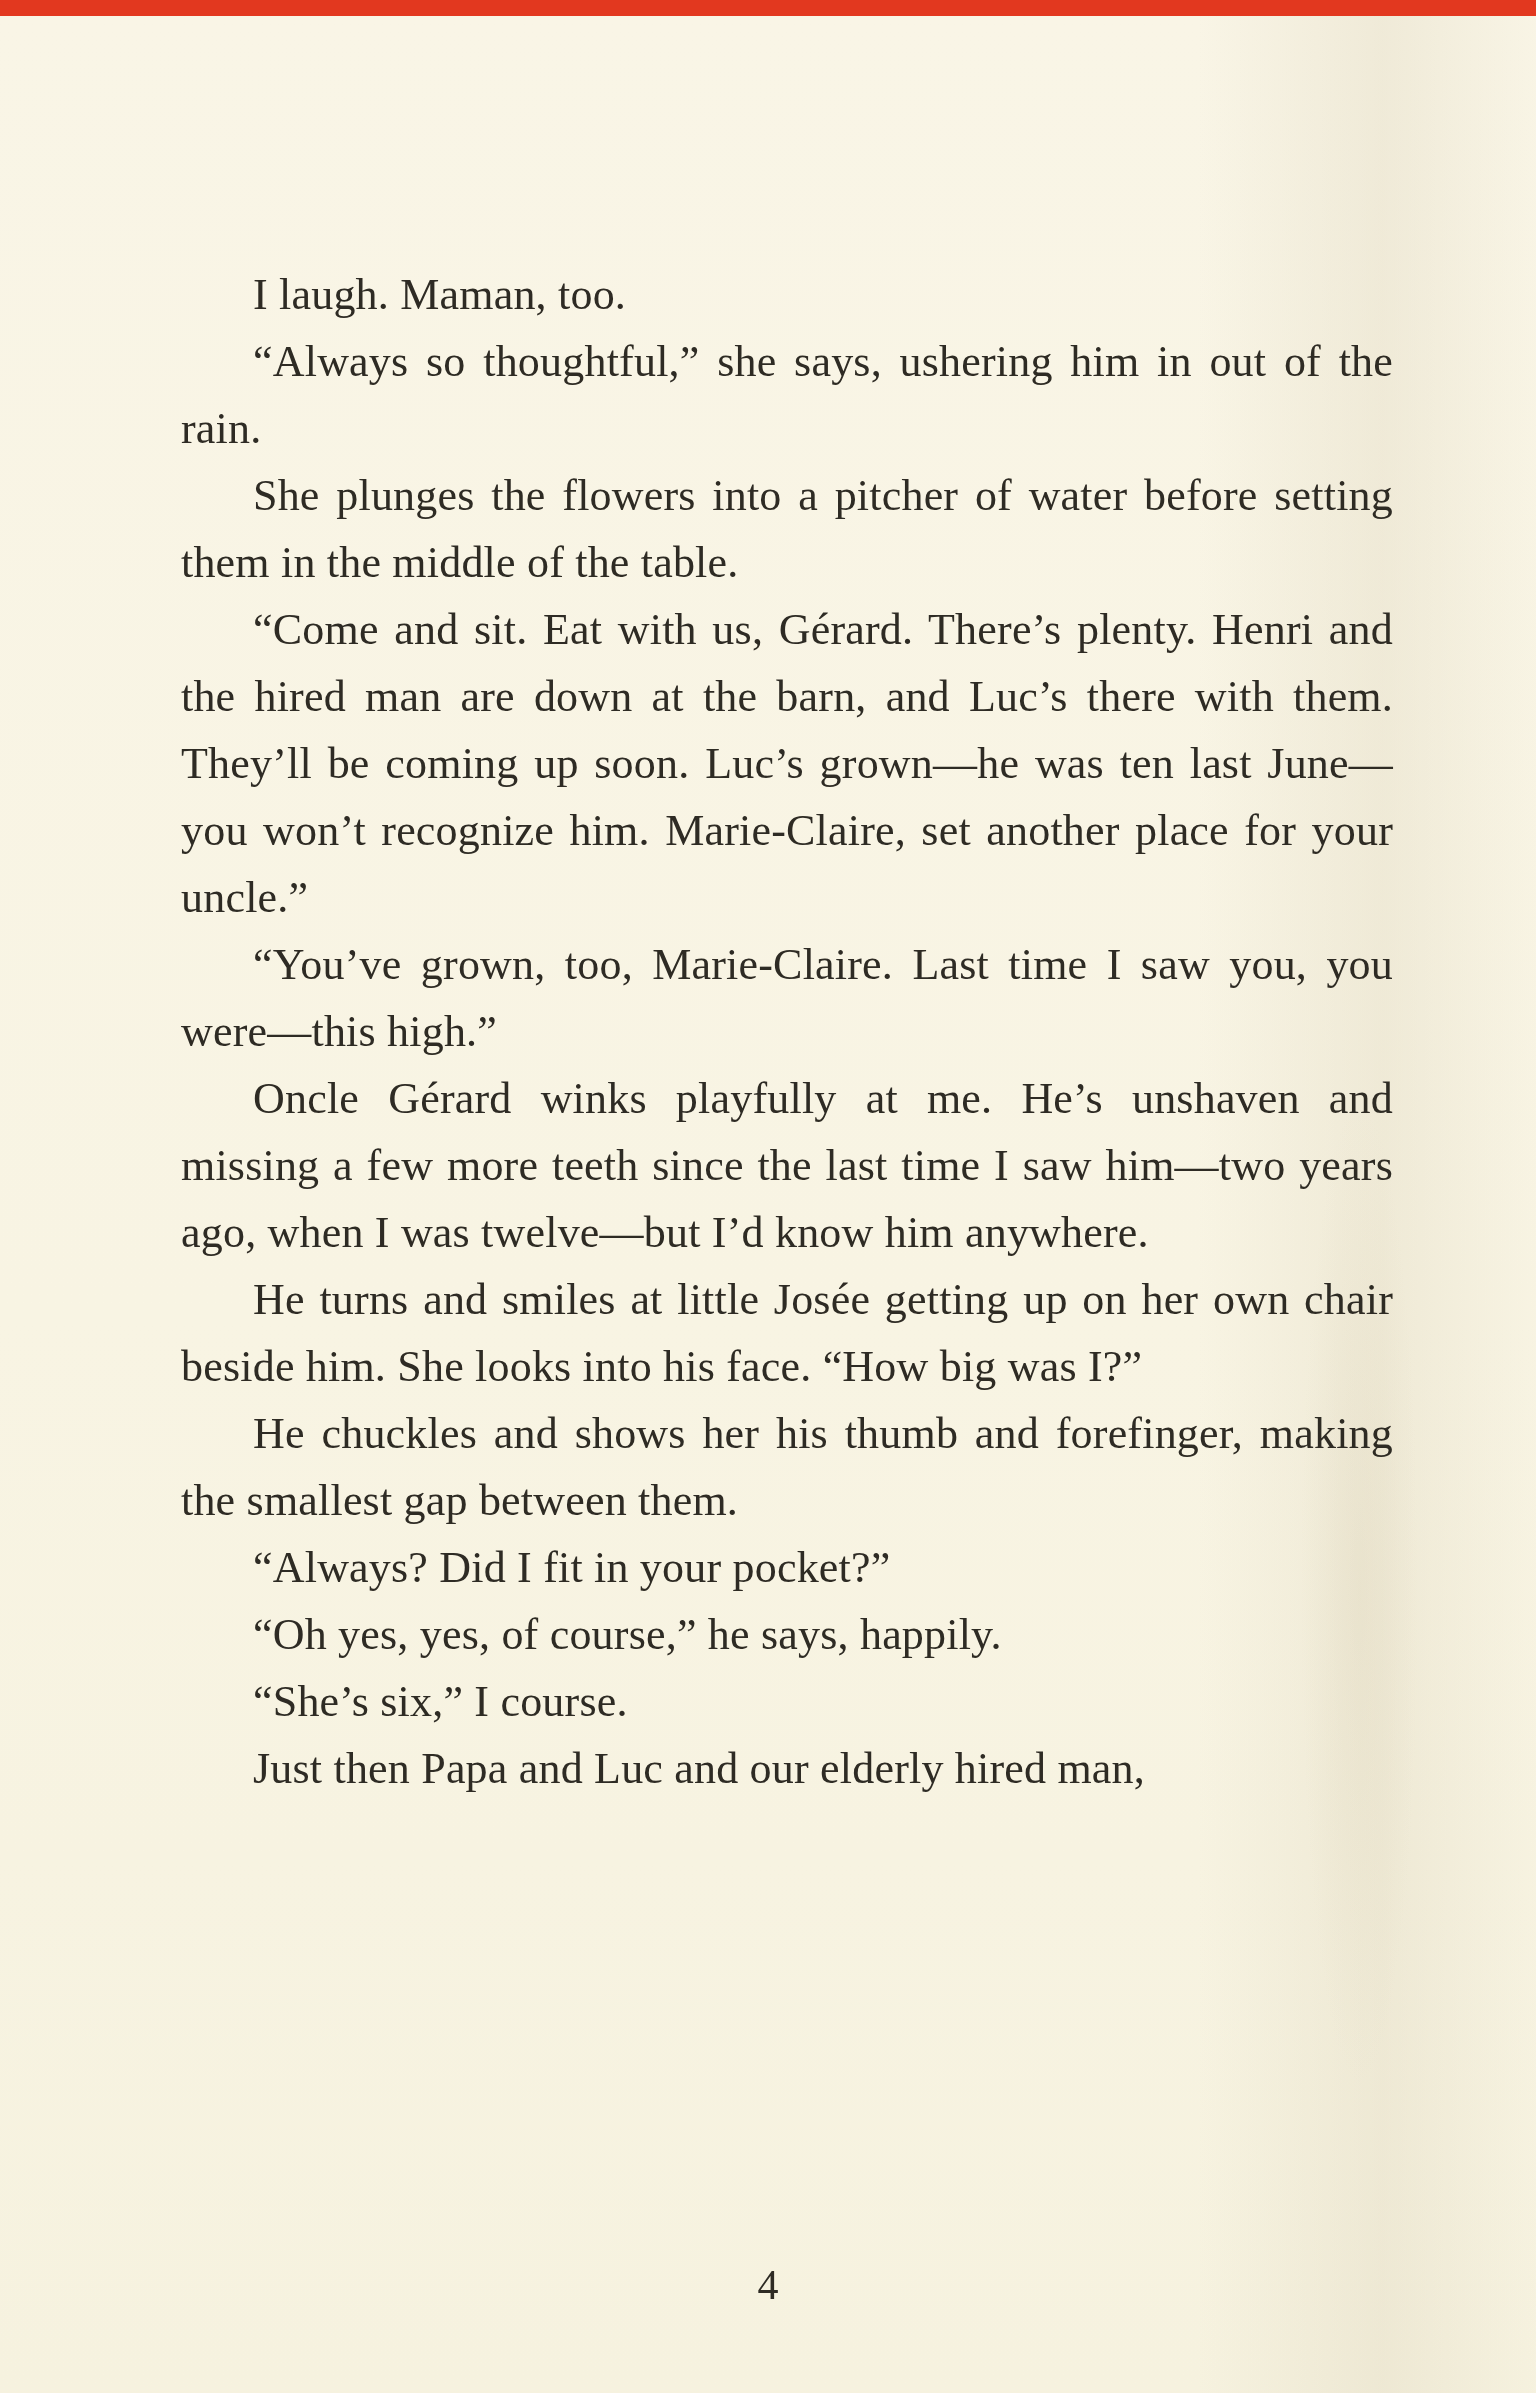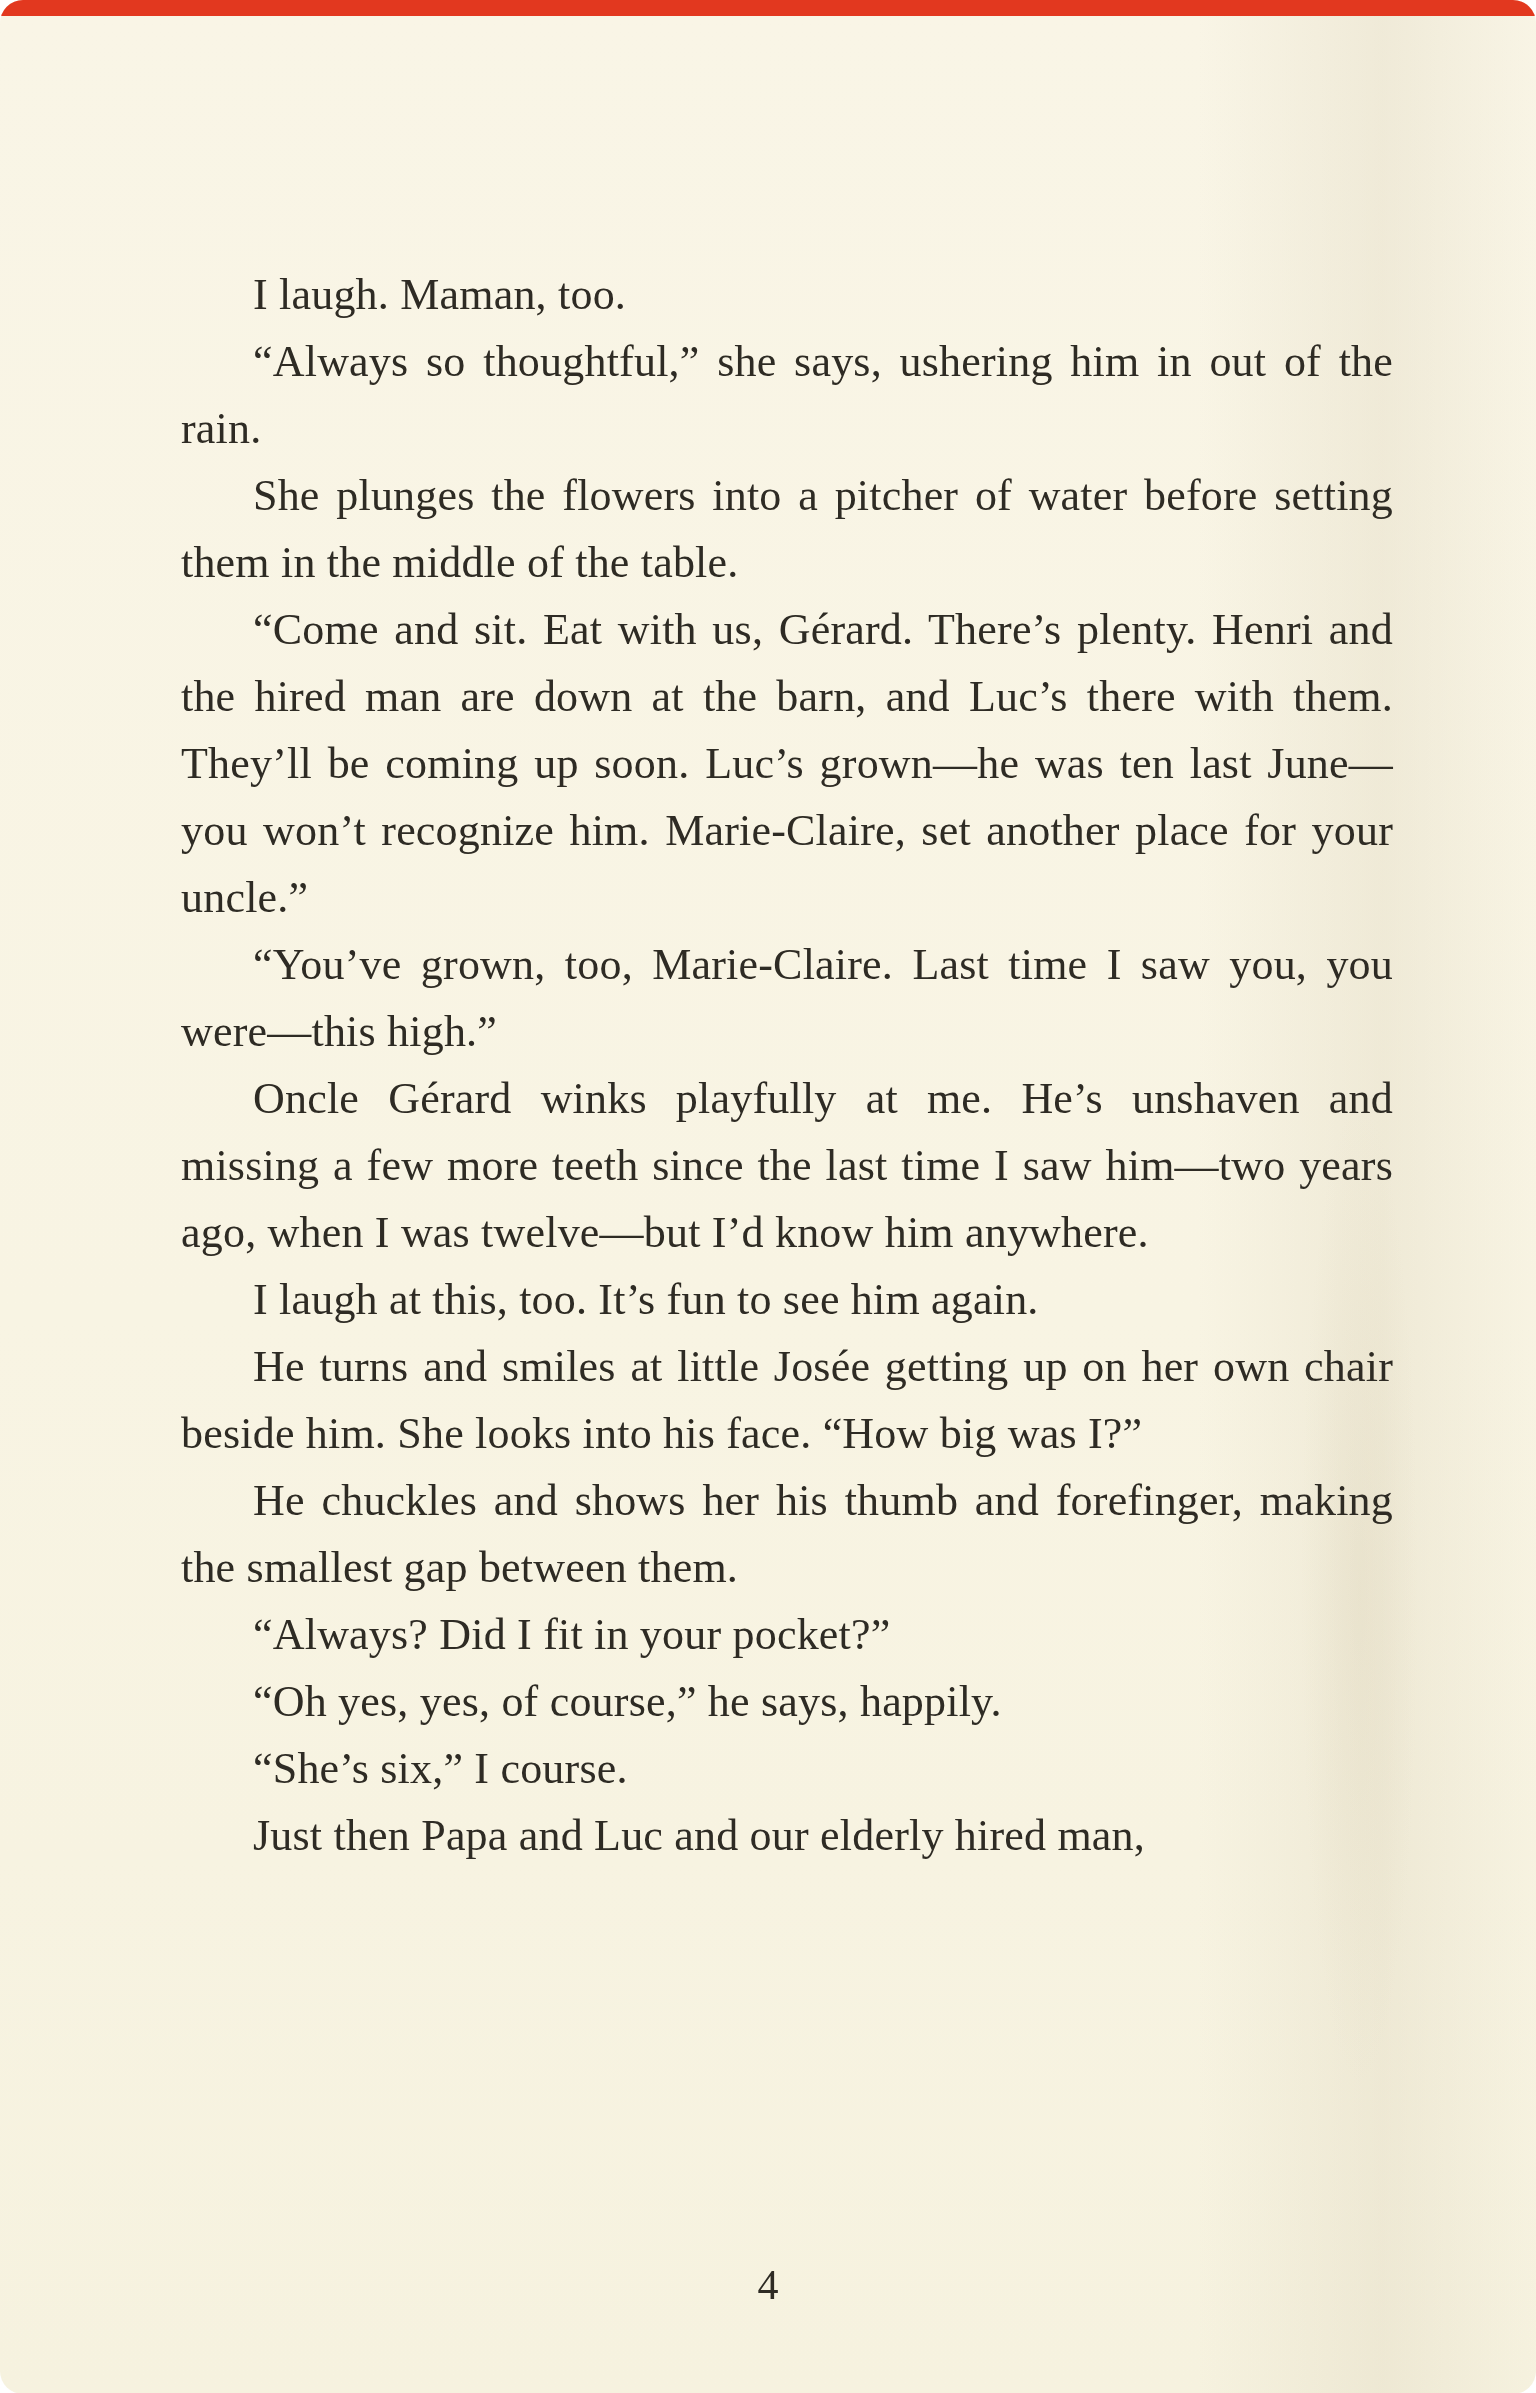--- a/index.html
+++ b/index.html
@@ -12,21 +12,20 @@
     height: 2394px;
     background:
       linear-gradient(90deg,
         rgba(240,234,215,0.0) 0%,
         rgba(240,234,215,0.0) 78%,
         rgba(222,214,190,0.35) 90%,
         rgba(240,234,215,0.05) 100%),
       linear-gradient(180deg, #f9f5e6 0%, #f8f4e3 55%, #f6f2df 100%);
     overflow: hidden;
     font-family: "Liberation Serif", "DejaVu Serif", serif;
-    border-radius: 23px;
   }
   .red-band {
     position: absolute;
     top: 0;
     left: 0;
     width: 100%;
     height: 16px;
   }
   .text-block {
     position: absolute;
@@ -74,21 +73,20 @@
 
   <div class="scan-smudge"></div>
 
   <div class="text-block">
     <p>I laugh. Maman, too.</p>
     <p>“Always so thoughtful,” she says, ushering him in out of the rain.</p>
     <p>She plunges the flowers into a pitcher of water before setting them in the middle of the table.</p>
     <p>“Come and sit. Eat with us, Gérard. There’s plenty. Henri and the hired man are down at the barn, and Luc’s there with them. They’ll be coming up soon. Luc’s grown—he was ten last June—you won’t recognize him. Marie-Claire, set another place for your uncle.”</p>
     <p>“You’ve grown, too, Marie-Claire. Last time I saw you, you were—this high.”</p>
     <p>Oncle Gérard winks playfully at me. He’s unshaven and missing a few more teeth since the last time I saw him—two years ago, when I was twelve—but I’d know him anywhere.</p>
-    <p>I laugh at this, too. It’s fun to see him again.</p>
     <p>He turns and smiles at little Josée getting up on her own chair beside him. She looks into his face. “How big was I?”</p>
     <p>He chuckles and shows her his thumb and forefinger, making the smallest gap between them.</p>
     <p>“Always? Did I fit in your pocket?”</p>
     <p>“Oh yes, yes, of course,” he says, happily.</p>
     <p>“She’s six,” I course.</p>
     <p>Just then Papa and Luc and our elderly hired man,</p>
   </div>
 
   <div class="page-number">4</div>
 

